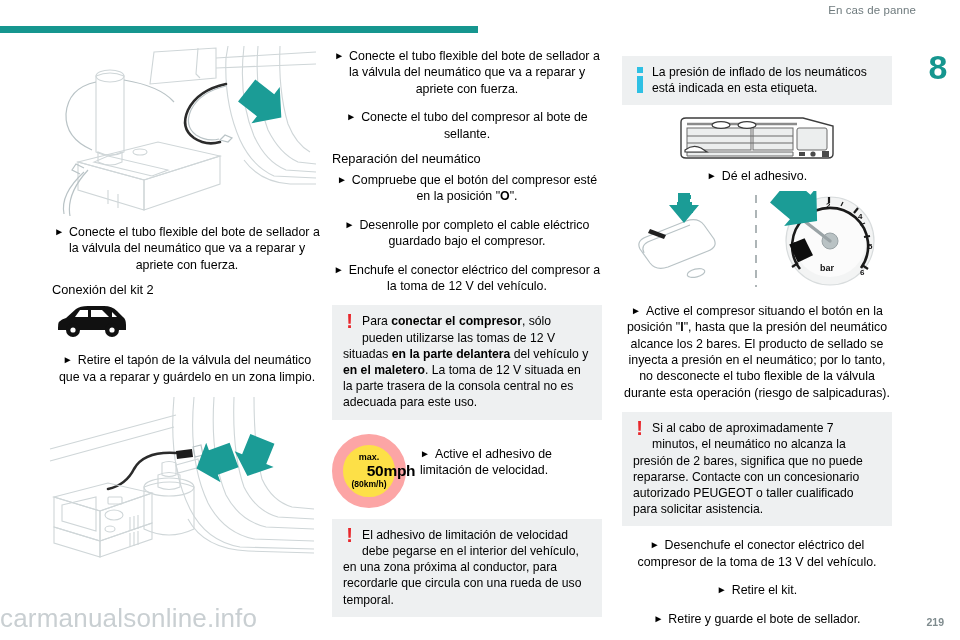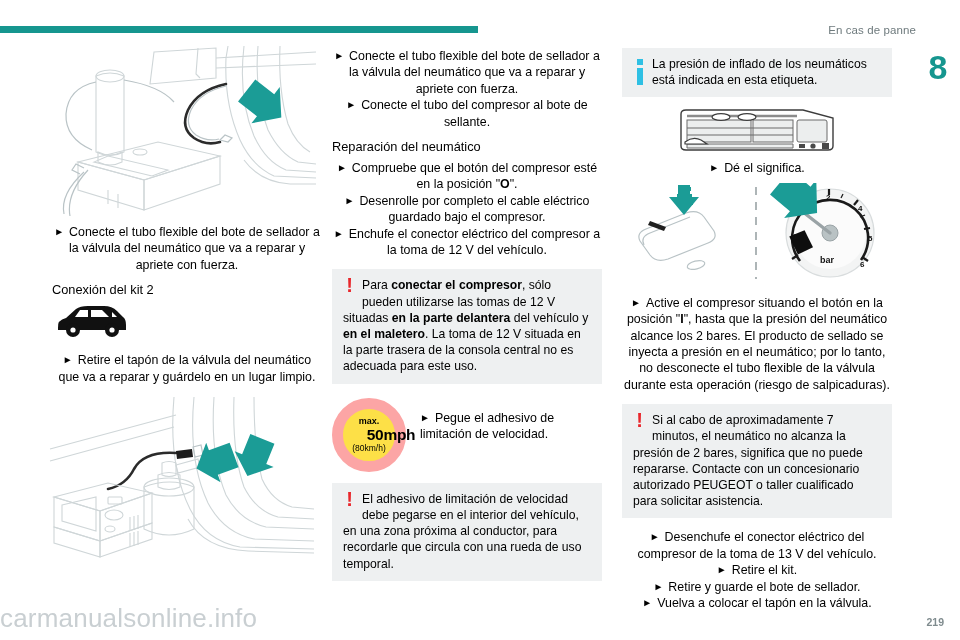--- a/index.html
+++ b/index.html
@@ -25,21 +25,21 @@
     position: absolute;
     left: 0;
     top: 26px;
     width: 478px;
     height: 7px;
     background: #16968f;
   }
   .header-title {
     position: absolute;
     right: 44px;
-    top: 24px;
+    top: 4px;
     font-size: 11.5px;
     color: #6e7a7d;
     letter-spacing: .1px;
     white-space: nowrap;
   }
   .chapter-tab {
     position: absolute;
     right: 4px;
     top: 44px;
     width: 36px;
@@ -70,21 +70,21 @@
   .col-1 { left: 52px; }
   .col-2 { left: 332px; }
   .col-3 { left: 622px; }
 
   p.body {
     margin: 0 0 0 0;
     font-size: 12.4px;
     line-height: 16.4px;
     text-align: center;
   }
-  p.body + p.body { margin-top: 0; }
+  p.body + p.body { margin-top: 12px; }
 
   h3.subhead {
     margin: 9px 0 5px 0;
     font-size: 12.8px;
     font-weight: normal;
     line-height: 16px;
   }
   .tri {
     font-size: 10px;
     line-height: 16.4px;
@@ -161,21 +161,21 @@
     background: #fde047;
     display: flex;
     flex-direction: column;
     align-items: center;
     justify-content: center;
     line-height: 1;
     flex: 0 0 auto;
   }
   .sticker .s-max { font-size: 9px; font-weight: bold; margin-bottom: 1px; }
   .sticker .s-val { font-size: 15.5px; font-weight: bold; letter-spacing: -.3px; padding-left: 44px; }
-  .sticker .s-kmh { font-size: 8.5px; font-weight: normal; margin-top: 2px; text-align: right; }
+  .sticker .s-kmh { font-size: 8.5px; font-weight: bold; margin-top: 2px; text-align: right; }
   .sticker-text { font-size: 12.4px; line-height: 16.4px; padding-top: 12px; }
 
   
   .fig-label { margin: 10px 0 8px 0; display:flex; justify-content:center; }
 
   
   .fig-keygauge { margin: 6px 0 8px 0; }
 
   
   .watermark {
@@ -265,21 +265,21 @@
         <path d="M37 6 L48 6 L55 13 L37 13 Z" fill="#fff"></path>
         <path d="M58 8 L63 13 L58 13 Z" fill="#fff"></path>
         <circle cx="19" cy="26" r="7" fill="#111"></circle>
         <circle cx="58" cy="26" r="7" fill="#111"></circle>
         <circle cx="19" cy="26" r="2.6" fill="#fff"></circle>
         <circle cx="58" cy="26" r="2.6" fill="#fff"></circle>
       </svg>
     </div>
 
     <p class="body">
-      <span class="tri">►</span><span>Retire el tapón de la válvula del neumático que va a reparar y guárdelo en un lugar limpio.</span>
+      <span class="tri">►</span><span>Retire el tapón de la válvula del neumático que va a reparar y guárdelo en un zona limpio.</span>
     </p>
 
     <div class="fig fig-kit2">
       <svg width="270" height="182" viewBox="0 0 270 182">
 
         <path class="ln" d="M126 6 Q120 74 142 118 Q158 150 192 156 L266 158"></path>
         <path class="ln" d="M146 6 Q140 70 160 112 Q176 142 206 148 L266 150"></path>
         <path class="ln" d="M166 6 Q162 66 178 104 Q192 130 218 136 L266 138"></path>
         <path class="ln" d="M186 6 Q184 62 196 96 Q208 120 230 126 L266 128"></path>
         <path class="ln" d="M206 6 Q206 58 214 88 Q224 110 244 116 L266 118"></path>
@@ -344,33 +344,33 @@
       <span class="mark"><span class="bang">!</span></span><span>Para </span><b>conectar el compresor</b><span>, sólo pueden utilizarse las tomas de 12 V situadas </span><b>en la parte delantera</b><span> del vehículo y </span><b>en el maletero</b><span>. La toma de 12 V situada en la parte trasera de la consola central no es adecuada para este uso.</span>
     </div>
 
     <div class="sticker-row">
       <div class="sticker">
         <span class="s-max">max.</span>
         <span class="s-val">50mph</span>
         <span class="s-kmh">(80km/h)</span>
       </div>
       <div class="sticker-text">
-        <span class="tri">►</span><span>Pegue el adhesivo de limitación de velocidad.</span>
+        <span class="tri">►</span><span>Active el adhesivo de limitación de velocidad.</span>
       </div>
     </div>
 
     <div class="callout">
       <span class="mark"><span class="bang">!</span></span><span>El adhesivo de limitación de velocidad debe pegarse en el interior del vehículo, en una zona próxima al conductor, para recordarle que circula con una rueda de uso temporal.</span>
     </div>
 
   </div>
 
   <div class="col col-3">
 
-    <div class="callout" style="margin-top:0">
+    <div class="callout" style="margin-top:8px">
       <span class="mark"><span class="info-i"></span></span><span>La presión de inflado de los neumáticos está indicada en esta etiqueta.</span>
     </div>
 
     <div class="fig fig-label">
       <svg width="160" height="44" viewBox="0 0 160 44">
         <path d="M4 6 Q4 2 9 2 L126 2 L156 10 L156 38 Q156 42 151 42 L9 42 Q4 42 4 38 Z" fill="#fff" stroke="#3c3c3c" stroke-width="1.4"></path>
         <path d="M10 8 L120 8" stroke="#8b8b8b" stroke-width="2.4"></path>
         <rect x="10" y="12" width="64" height="22" fill="#eceeee" stroke="#6b6b6b" stroke-width="1"></rect>
         <rect x="76" y="12" width="40" height="22" fill="#eceeee" stroke="#6b6b6b" stroke-width="1"></rect>
         <path d="M10 20 L116 20 M10 27 L116 27" stroke="#6b6b6b" stroke-width="1"></path>
@@ -379,21 +379,21 @@
         <path d="M8 34 q8 -6 16 -2 l6 4 l-22 0 z" fill="#fff" stroke="#3c3c3c" stroke-width="1.2"></path>
         <ellipse cx="44" cy="9" rx="9" ry="3.4" fill="#fff" stroke="#3c3c3c" stroke-width="1.2"></ellipse>
         <ellipse cx="70" cy="9" rx="9" ry="3.4" fill="#fff" stroke="#3c3c3c" stroke-width="1.2"></ellipse>
         <rect x="122" y="36" width="6" height="4" fill="#4a4a4a"></rect>
         <circle cx="136" cy="38" r="2.6" fill="#4a4a4a"></circle>
         <rect x="145" y="35" width="7" height="6" fill="#4a4a4a"></rect>
       </svg>
     </div>
 
     <p class="body">
-      <span class="tri">►</span><span>Dé el significa.</span>
+      <span class="tri">►</span><span>Dé el adhesivo.</span>
     </p>
 
     <div class="fig fig-keygauge">
       <svg width="270" height="100" viewBox="0 0 270 100">
 
         <g>
           <path class="ln2" d="M18 58 Q14 50 24 46 L64 30 Q76 26 82 34 L92 48 Q96 56 86 60 L46 76 Q34 80 28 72 Z"></path>
           <path class="ln2" d="M22 62 Q18 54 28 50 L68 34"></path>
           <ellipse class="ln2" cx="74" cy="82" rx="9" ry="4" transform="rotate(-14 74 82)"></ellipse>
           <path d="M28 38 l16 6 l-2 4 l-16 -6 z" fill="#1f1f1f"></path>

